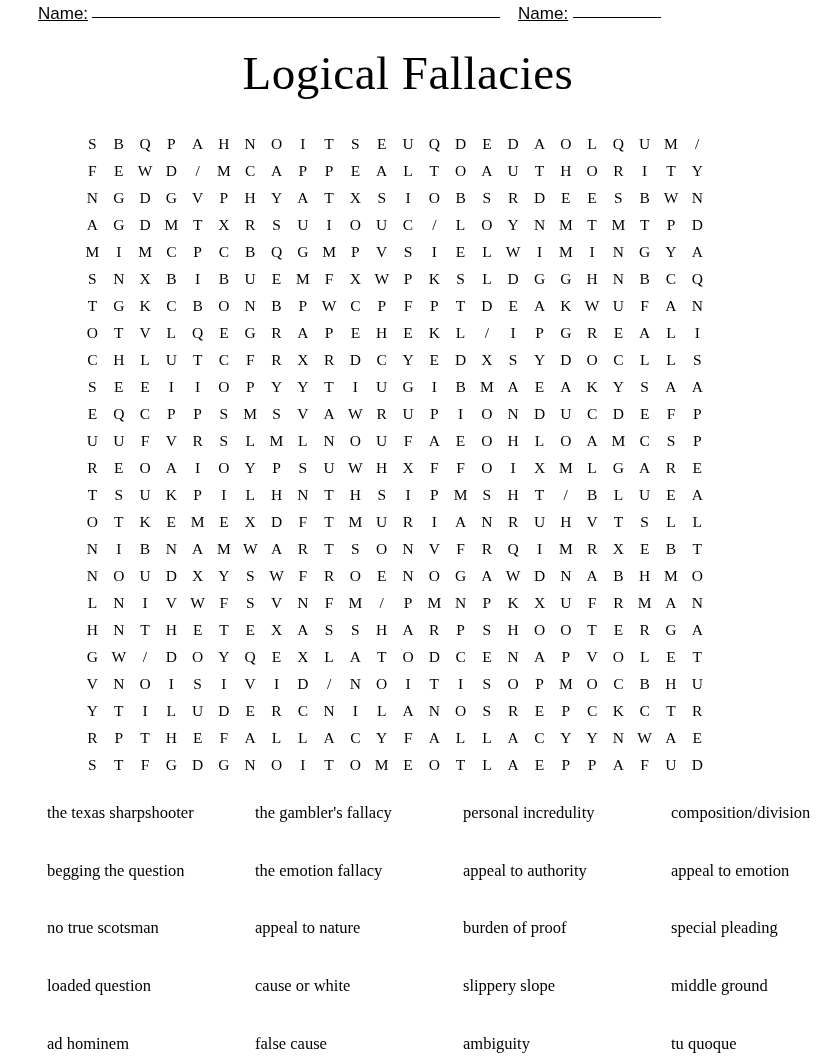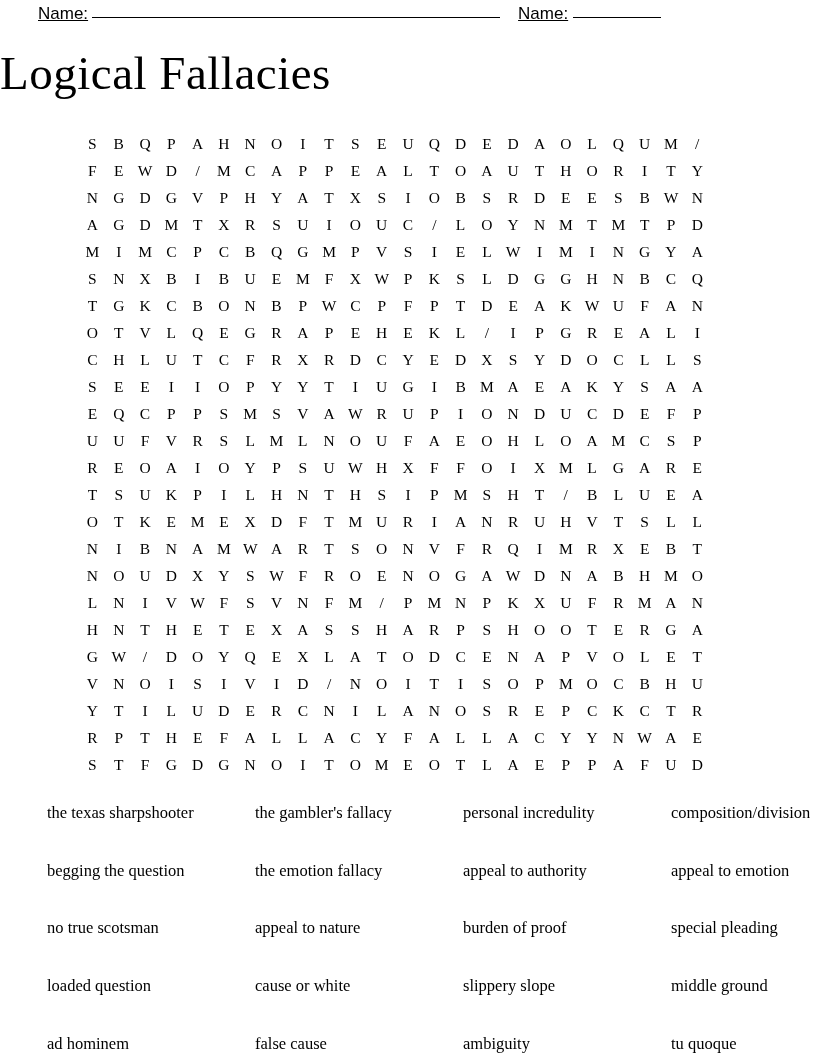--- a/index.html
+++ b/index.html
@@ -45,20 +45,21 @@
     margin: 0 0 0 5px;
     height: 13px;
   }
   .header-spacer {
     flex: 0 0 auto;
     width: 14px;
   }
 
   
   .puzzle-title {
+    text-align: center;
     font-family: "Liberation Serif", "DejaVu Serif", serif;
     font-size: 47px;
     font-weight: normal;
     letter-spacing: 0.5px;
     margin: 22px 0 16px 0;
     padding: 0;
     line-height: 1.15;
   }
 
   

